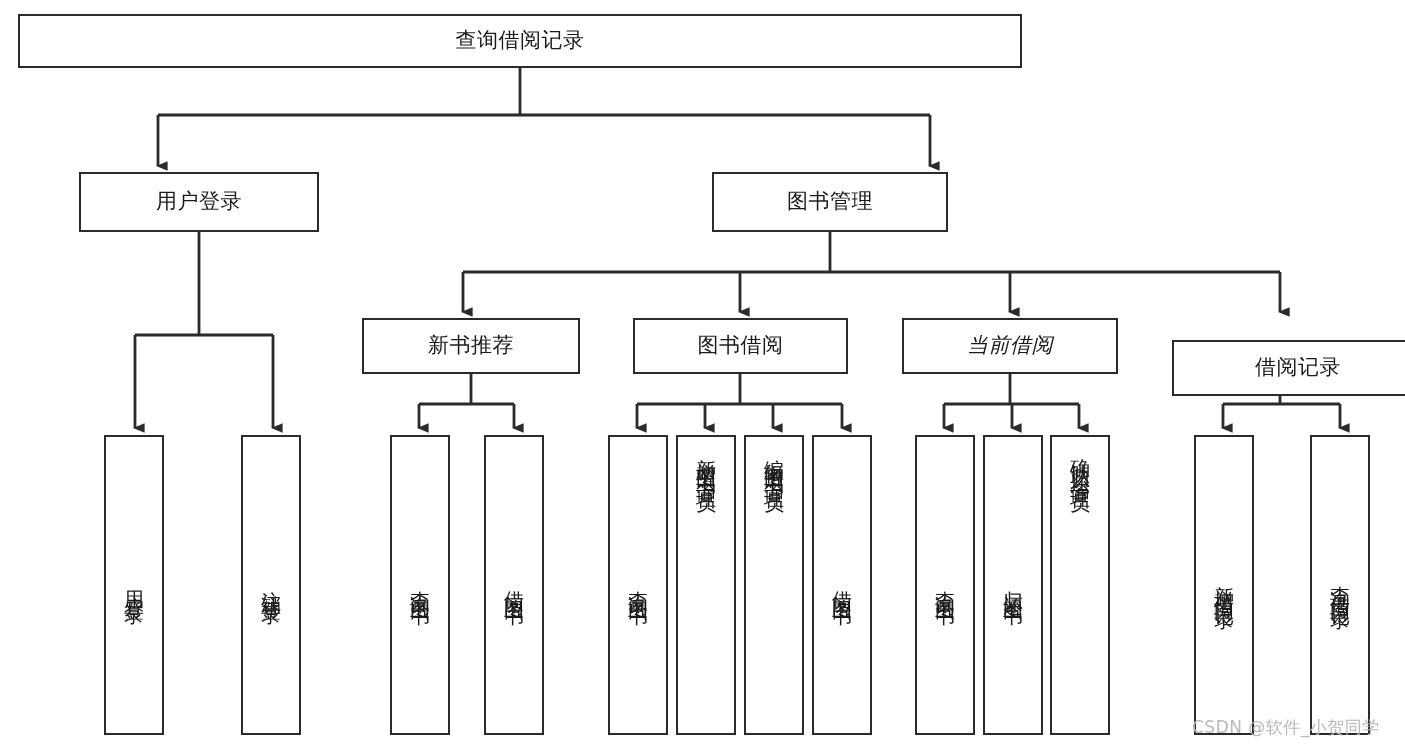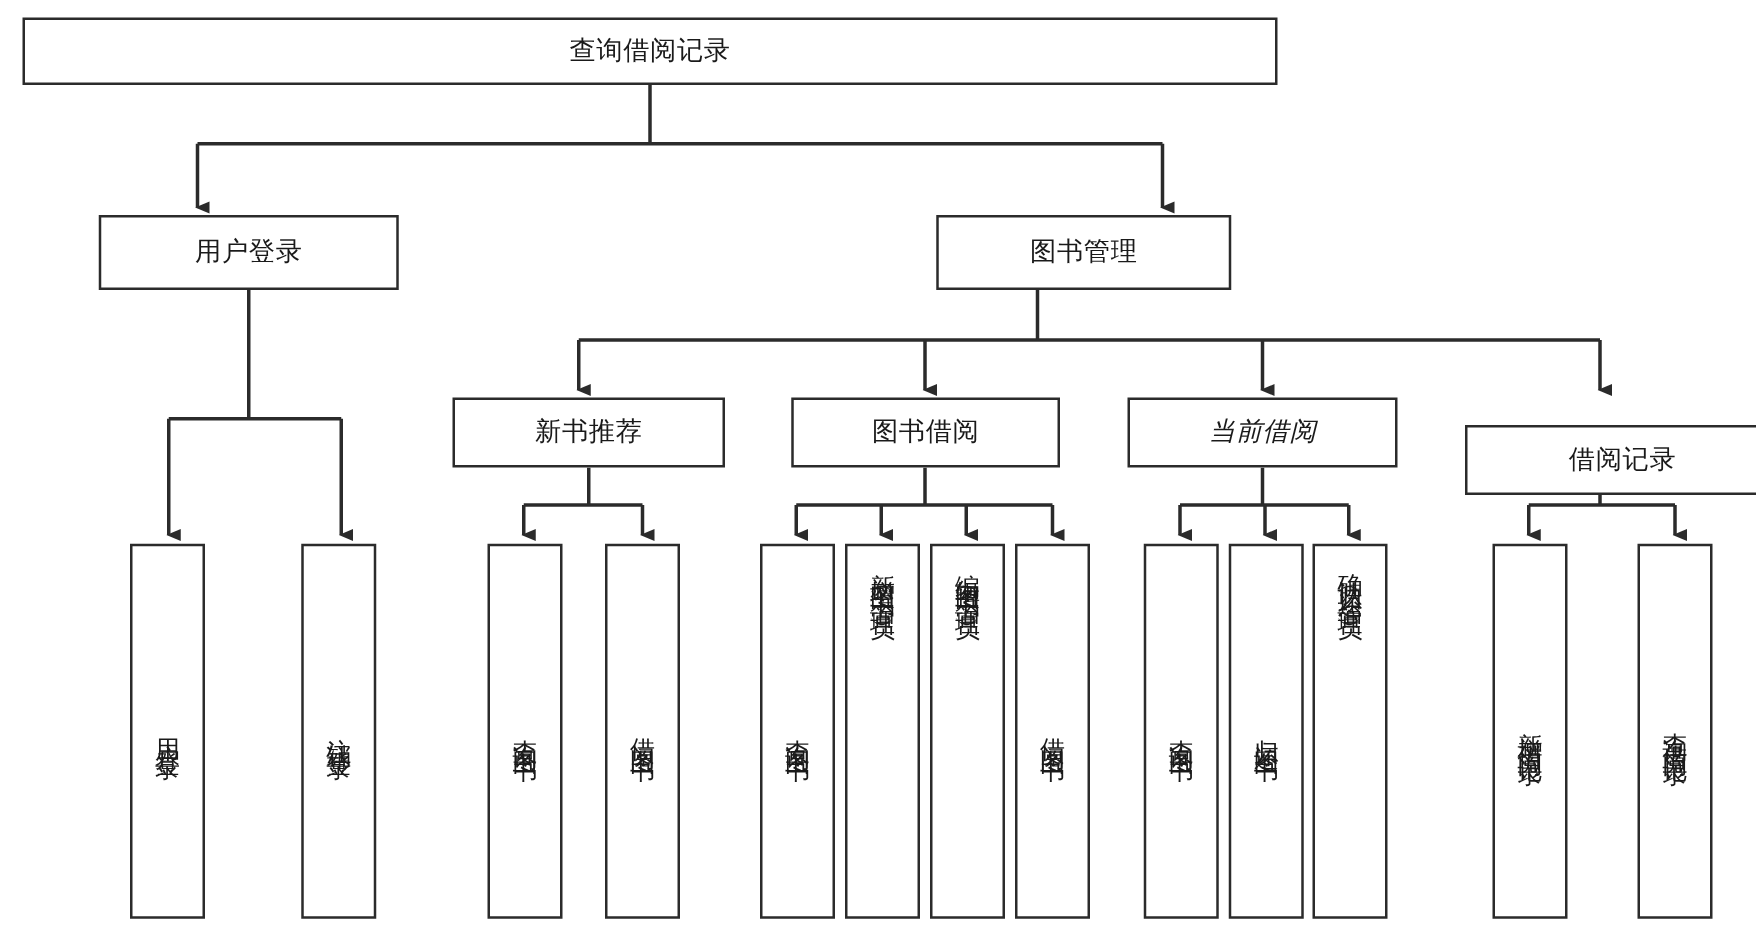--- a/index.html
+++ b/index.html
@@ -124,21 +124,21 @@
     </g>
   </svg>
 
   <div class="node" style="left:18px; top:14px; width:1004px; height:54px;">
     <span class="label">查询借阅记录</span>
   </div>
 
   <div class="node" style="left:79px; top:172px; width:240px; height:60px;">
     <span class="label">用户登录</span>
   </div>
-  <div class="node" style="left:712px; top:172px; width:236px; height:60px;margin-left:37px;">
+  <div class="node" style="left:712px; top:172px; width:236px; height:60px;">
     <span class="label">图书管理</span>
   </div>
 
   <div class="node" style="left:633px; top:318px; width:215px; height:56px;">
     <span class="label">图书借阅</span>
   </div>
   <div class="node" style="left:362px; top:318px; width:218px; height:56px;">
     <span class="label">新书推荐</span>
   </div>
   <div class="node" style="left:902px; top:318px; width:216px; height:56px;font-style:italic;">
@@ -185,14 +185,15 @@
     <span class="label">确认归还（管理员）</span>
   </div>
 
   <div class="node vert center" style="left:1194px; top:435px; width:60px; height:300px;">
     <span class="label">新增借阅记录</span>
   </div>
   <div class="node vert center" style="left:1310px; top:435px; width:60px; height:300px;">
     <span class="label">查询借阅记录</span>
   </div>
 
+  <div class="watermark" style="left:1192px; top:716px;">CSDN @软件_小贺同学</div>
 
 </div>
 
 </body></html>

